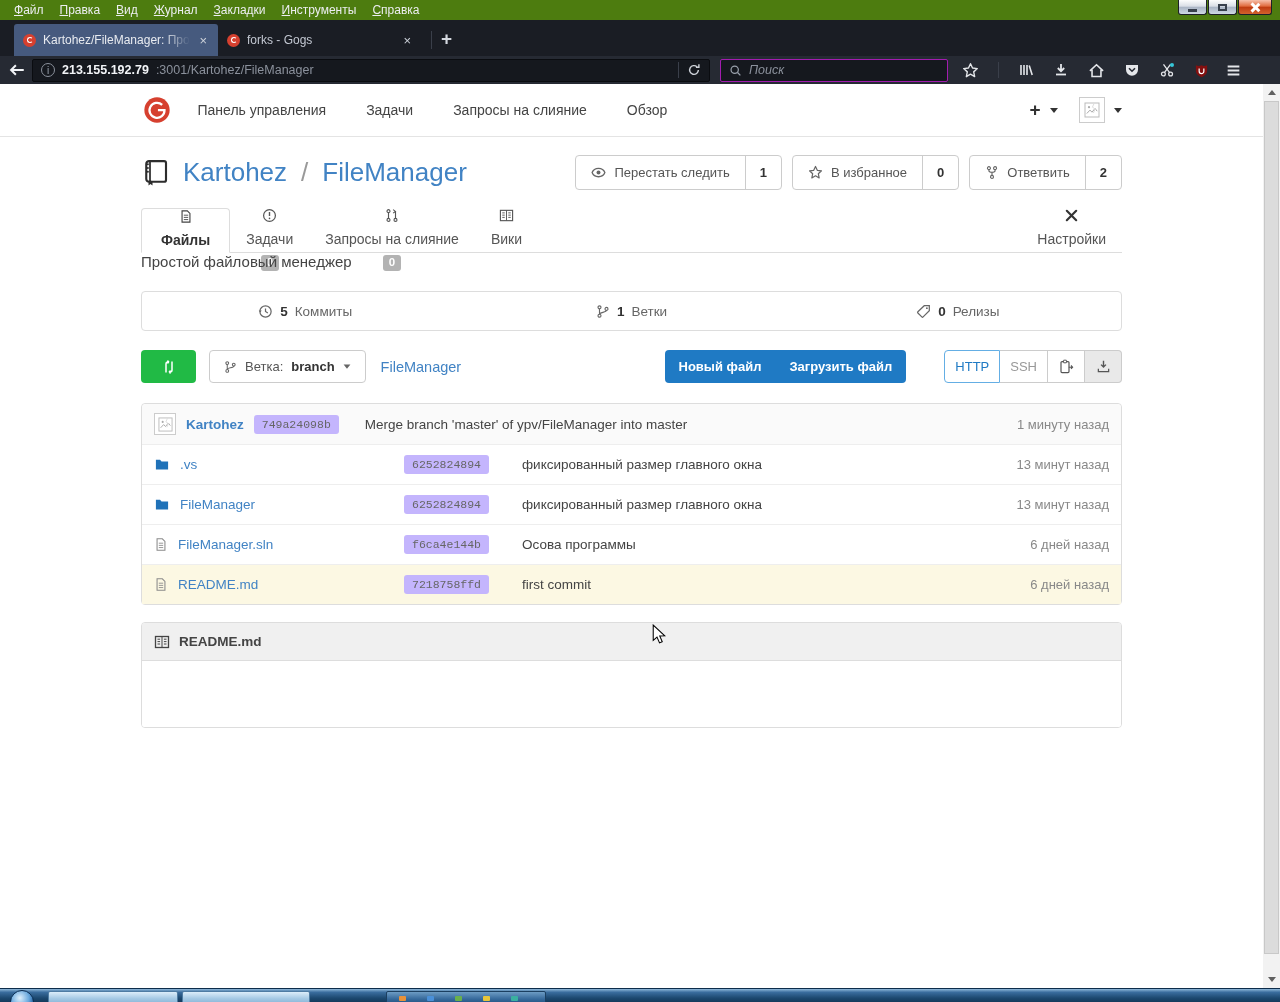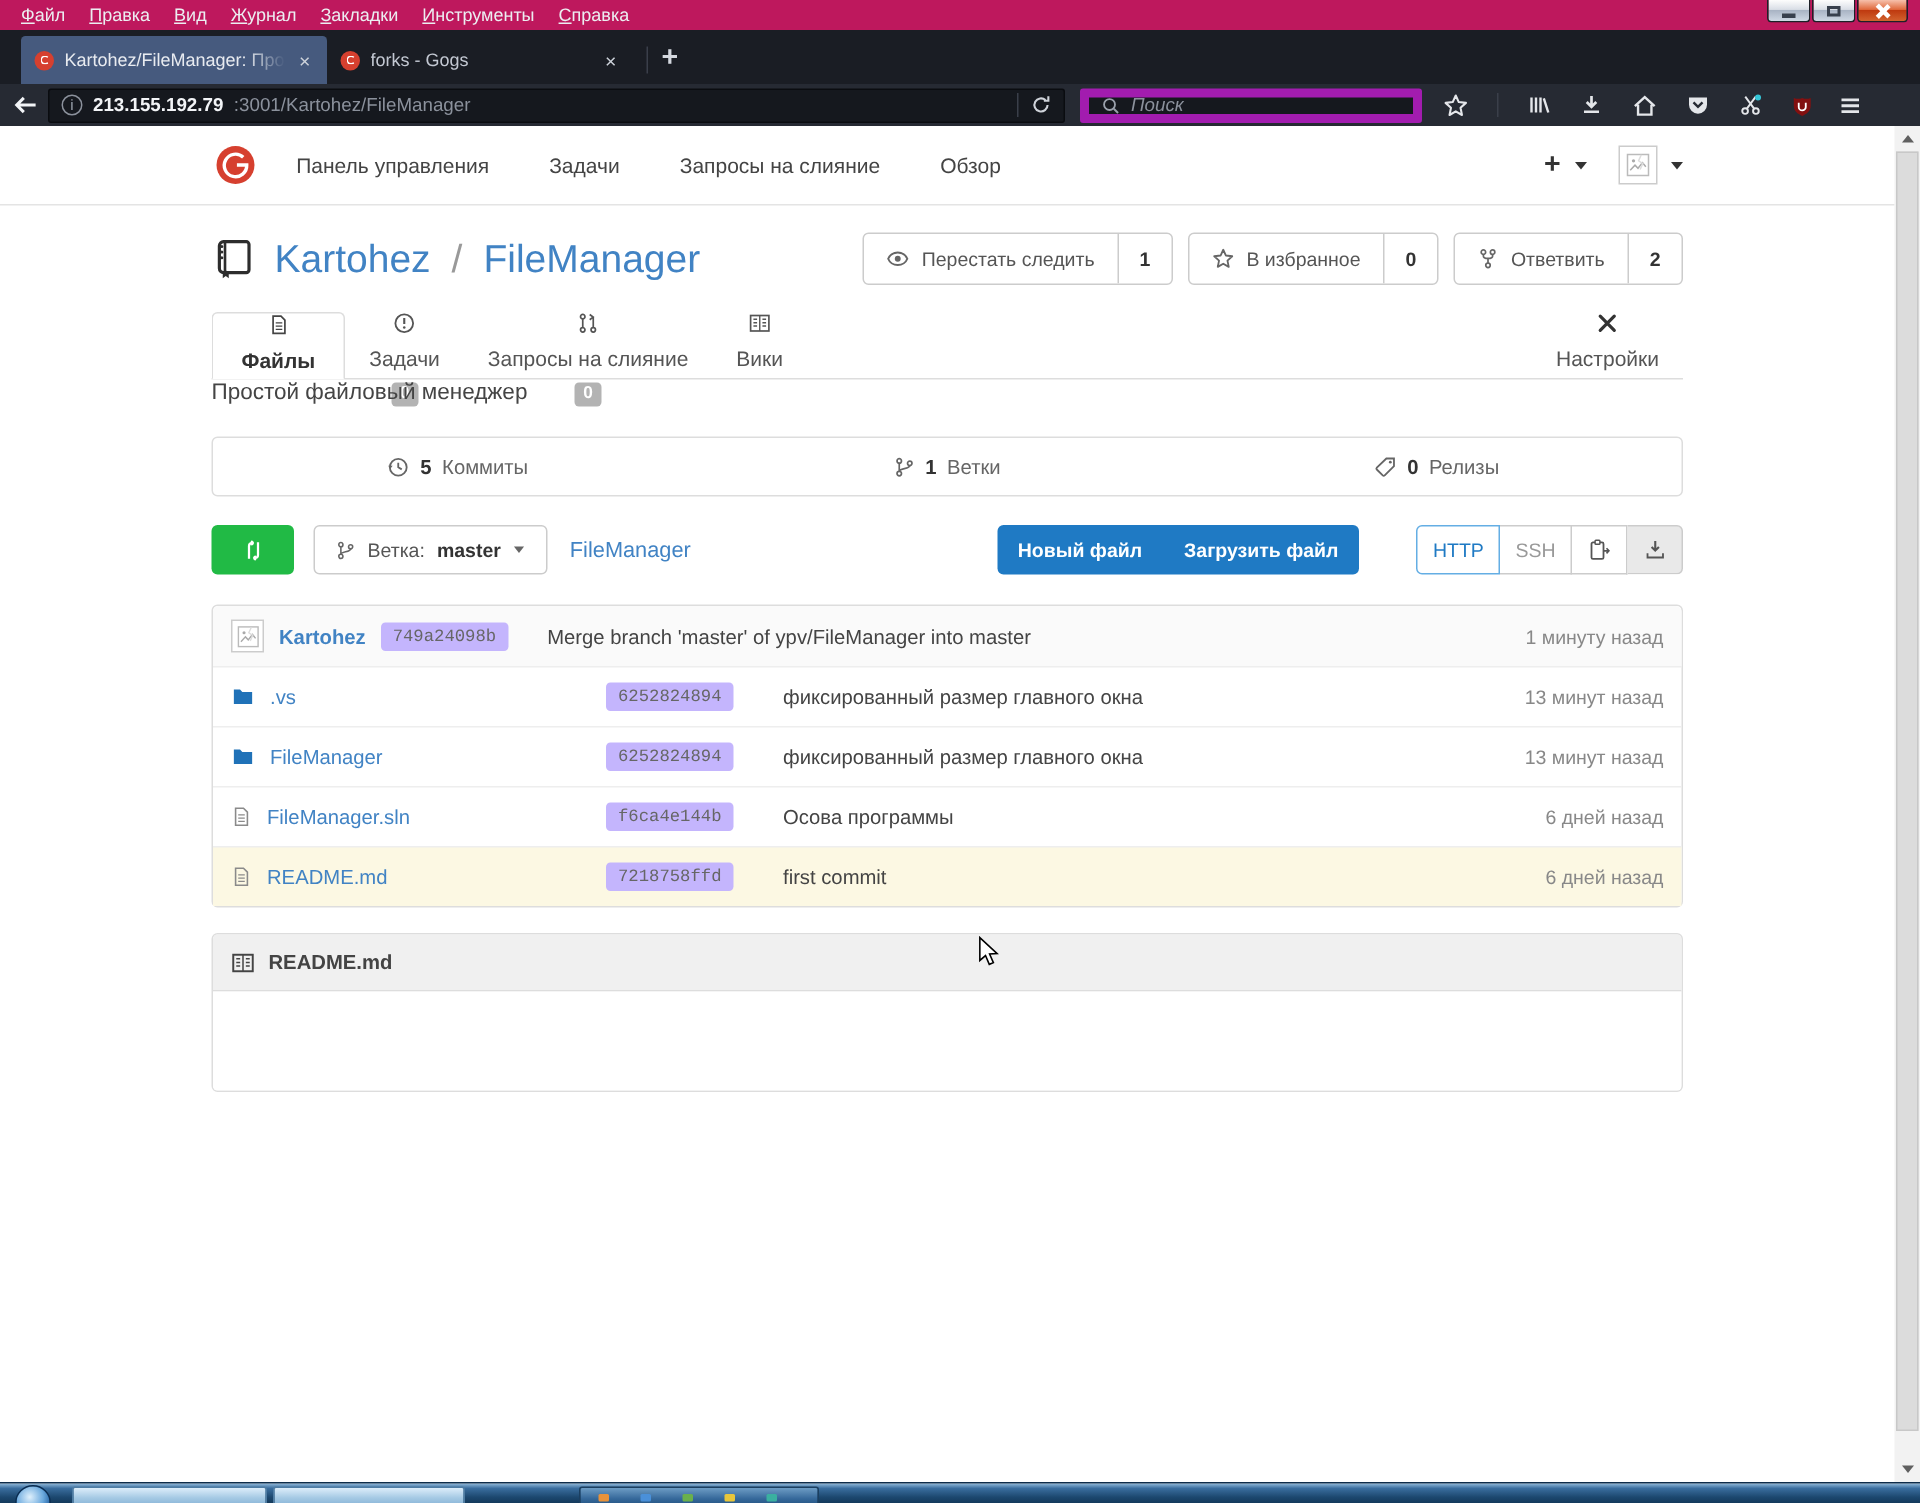--- a/index.html
+++ b/index.html
@@ -5,21 +5,21 @@
   * { box-sizing: border-box; margin: 0; padding: 0; }
   html,body { width:1280px; height:1002px; }
   body {
     position: relative; overflow: hidden; background:#fff;
     font-family: "Liberation Sans", sans-serif; font-size:13px; color:#444;
   }
   svg { display:block; }
   a { text-decoration:none; }
 
   
-  .chrome { position:absolute; top:0; left:0; width:1280px; height:84px; background:#be185d; }
+  .chrome { position:absolute; top:0; left:0; width:1280px; height:84px; background:#4d7c0f; }
   .menubar { height:20px; display:flex; align-items:center; padding-left:6px; }
   .menubar span { display:inline-block; color:#eceef1; font-size:12px; padding:0 8px; }
   .menubar span::first-letter { text-decoration: underline; }
   .win-controls { position:absolute; top:0; right:8px; display:flex; gap:1px; }
   .wc { height:15px; border:1px solid #1d2027; border-top:none; border-radius:0 0 3px 3px;
         display:flex; align-items:center; justify-content:center; }
   .wc.min,.wc.max { width:29px; background:linear-gradient(180deg,#fdfdfd 0%,#d9dee6 45%,#a9b4c4 50%,#cfd8e4 100%); }
   .wc.close { width:34px; background:linear-gradient(180deg,#f6c0ab 0%,#e06a3d 45%,#bf3a10 50%,#d2622e 100%); }
   .glyph-min { width:9px; height:3px; background:#38404d; margin-top:6px; }
   .glyph-max { width:9px; height:7px; border:2px solid #38404d; background:transparent; }
@@ -45,21 +45,21 @@
             display:flex; align-items:center; padding:0 8px; }
   .nav-back { margin-right:6px; }
   .url-field { width:678px; height:23px; background:#15181e; border:1px solid #0a0c10; border-radius:2px;
                display:flex; align-items:center; padding:0 8px; gap:7px; font-size:12.5px; }
   .url-host { color:#f2f4f7; font-weight:bold; }
   .url-rest { color:#8b919c; }
   .info-badge { width:14px; height:14px; border-radius:50%; border:1px solid #8b919c; color:#9aa1ac;
                 font-size:10px; display:flex; align-items:center; justify-content:center; flex:none; }
   .url-right { margin-left:auto; display:flex; align-items:center; gap:8px; }
   .v-div { width:1px; height:16px; background:#3a3f4a; }
-  .search-field { width:228px; height:23px; margin-left:10px; background:#15181e; border:6px solid #a21caf;
+  .search-field { width:228px; height:23px; margin-left:10px; background:#15181e; border:1px solid #a21caf;
                   border-radius:2px; display:flex; align-items:center; padding:0 8px; gap:7px; }
   .search-field input { flex:1; background:transparent; border:none; outline:none;
                         color:#c6ccd6; font-style:italic; font-size:12.5px; font-family:"Liberation Sans",sans-serif; }
   .search-field input::placeholder { color:#8b919c; font-style:italic; }
   .fx-actions { display:flex; align-items:center; gap:19px; margin-left:14px; }
   .fx-burger { margin-left:16px; }
 
   
   .page { position:absolute; top:84px; left:0; width:1263px; height:904px; background:#fff; }
   .gnav { height:53px; border-bottom:1px solid #e4e4e4; }
@@ -483,21 +483,21 @@
       <div class="branch-dd">
         <span>
             <svg width="13" height="14" viewBox="0 0 16 16">
               <circle cx="4" cy="3.2" r="1.7" fill="none" stroke="#666" stroke-width="1.3"></circle>
               <circle cx="4" cy="12.8" r="1.7" fill="none" stroke="#666" stroke-width="1.3"></circle>
               <circle cx="12" cy="5" r="1.7" fill="none" stroke="#666" stroke-width="1.3"></circle>
               <path d="M4 4.9 v6.2 M12 6.7 c0 2.8 -8 1.8 -8 4.4" fill="none" stroke="#666" stroke-width="1.3"></path>
             </svg>
           </span>
         <span>Ветка:</span>
-        <b>master</b>
+        <b>branch</b>
         <span class="caret"></span>
       </div>
       <a class="repo-crumb">FileManager</a>
       <div class="toolbar-right">
         <div class="blue-group">
           <span>Новый файл</span>
           <span>Загрузить файл</span>
         </div>
         <div class="clone-group">
           <span class="cg-http">HTTP</span>

